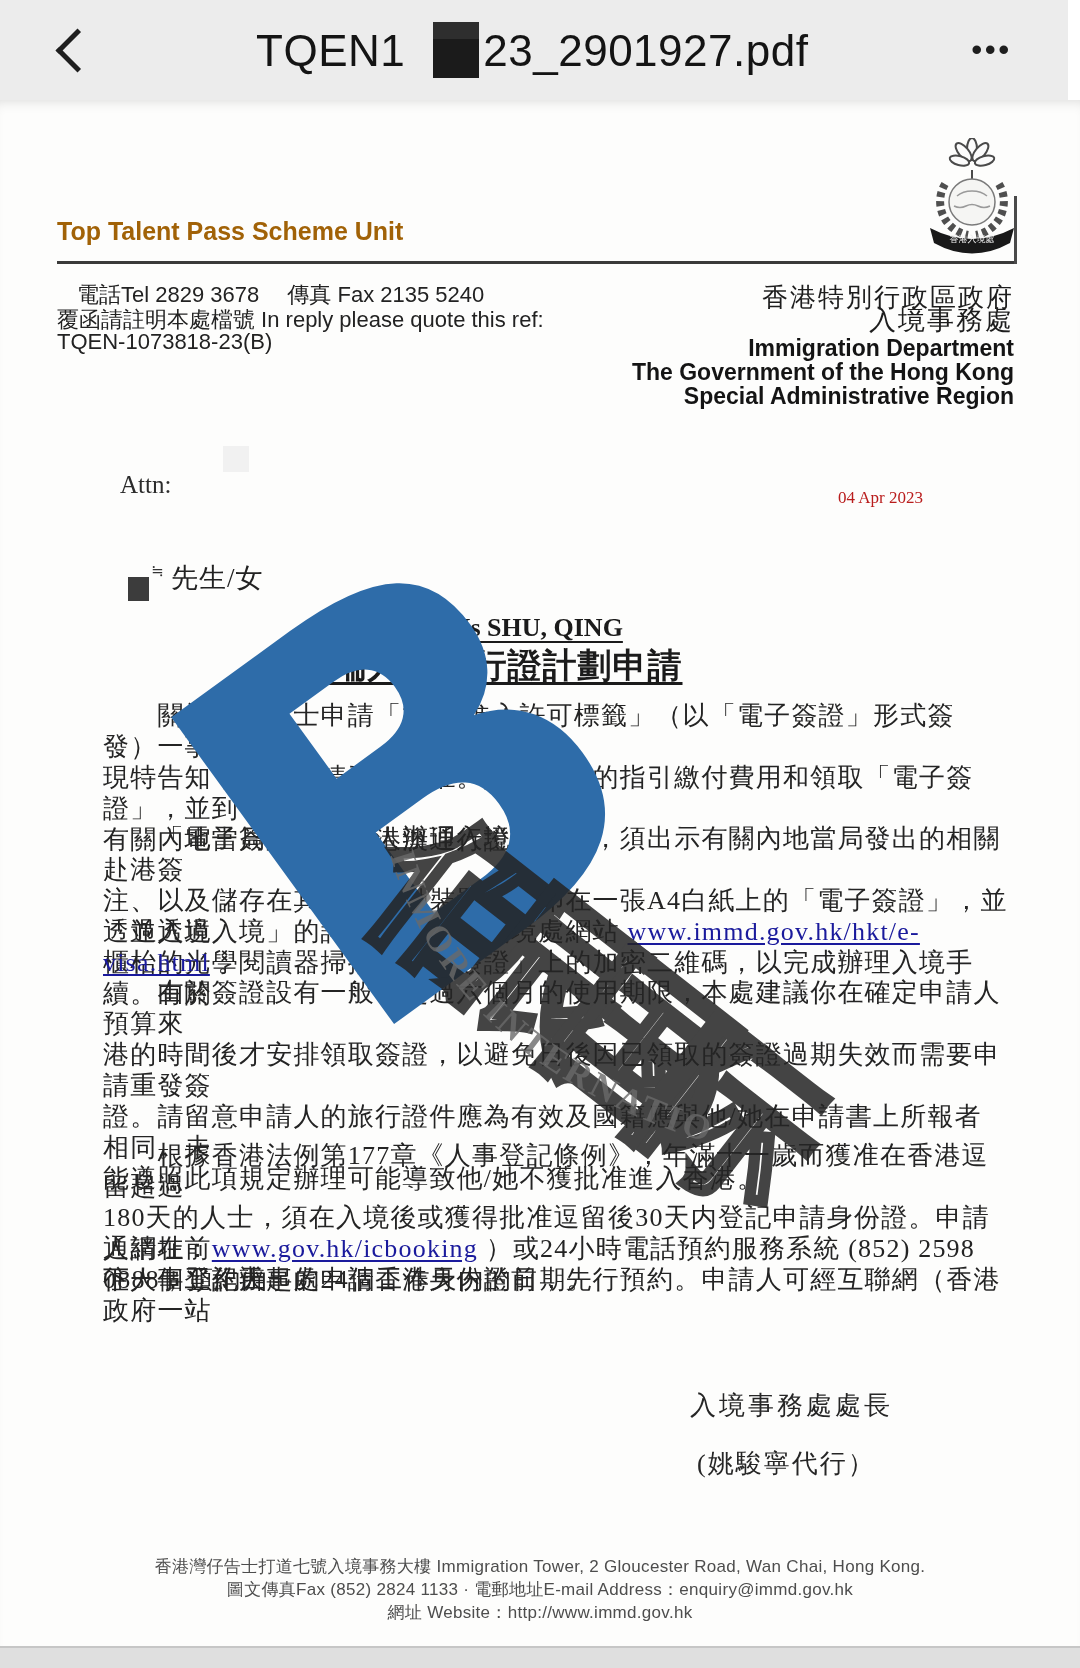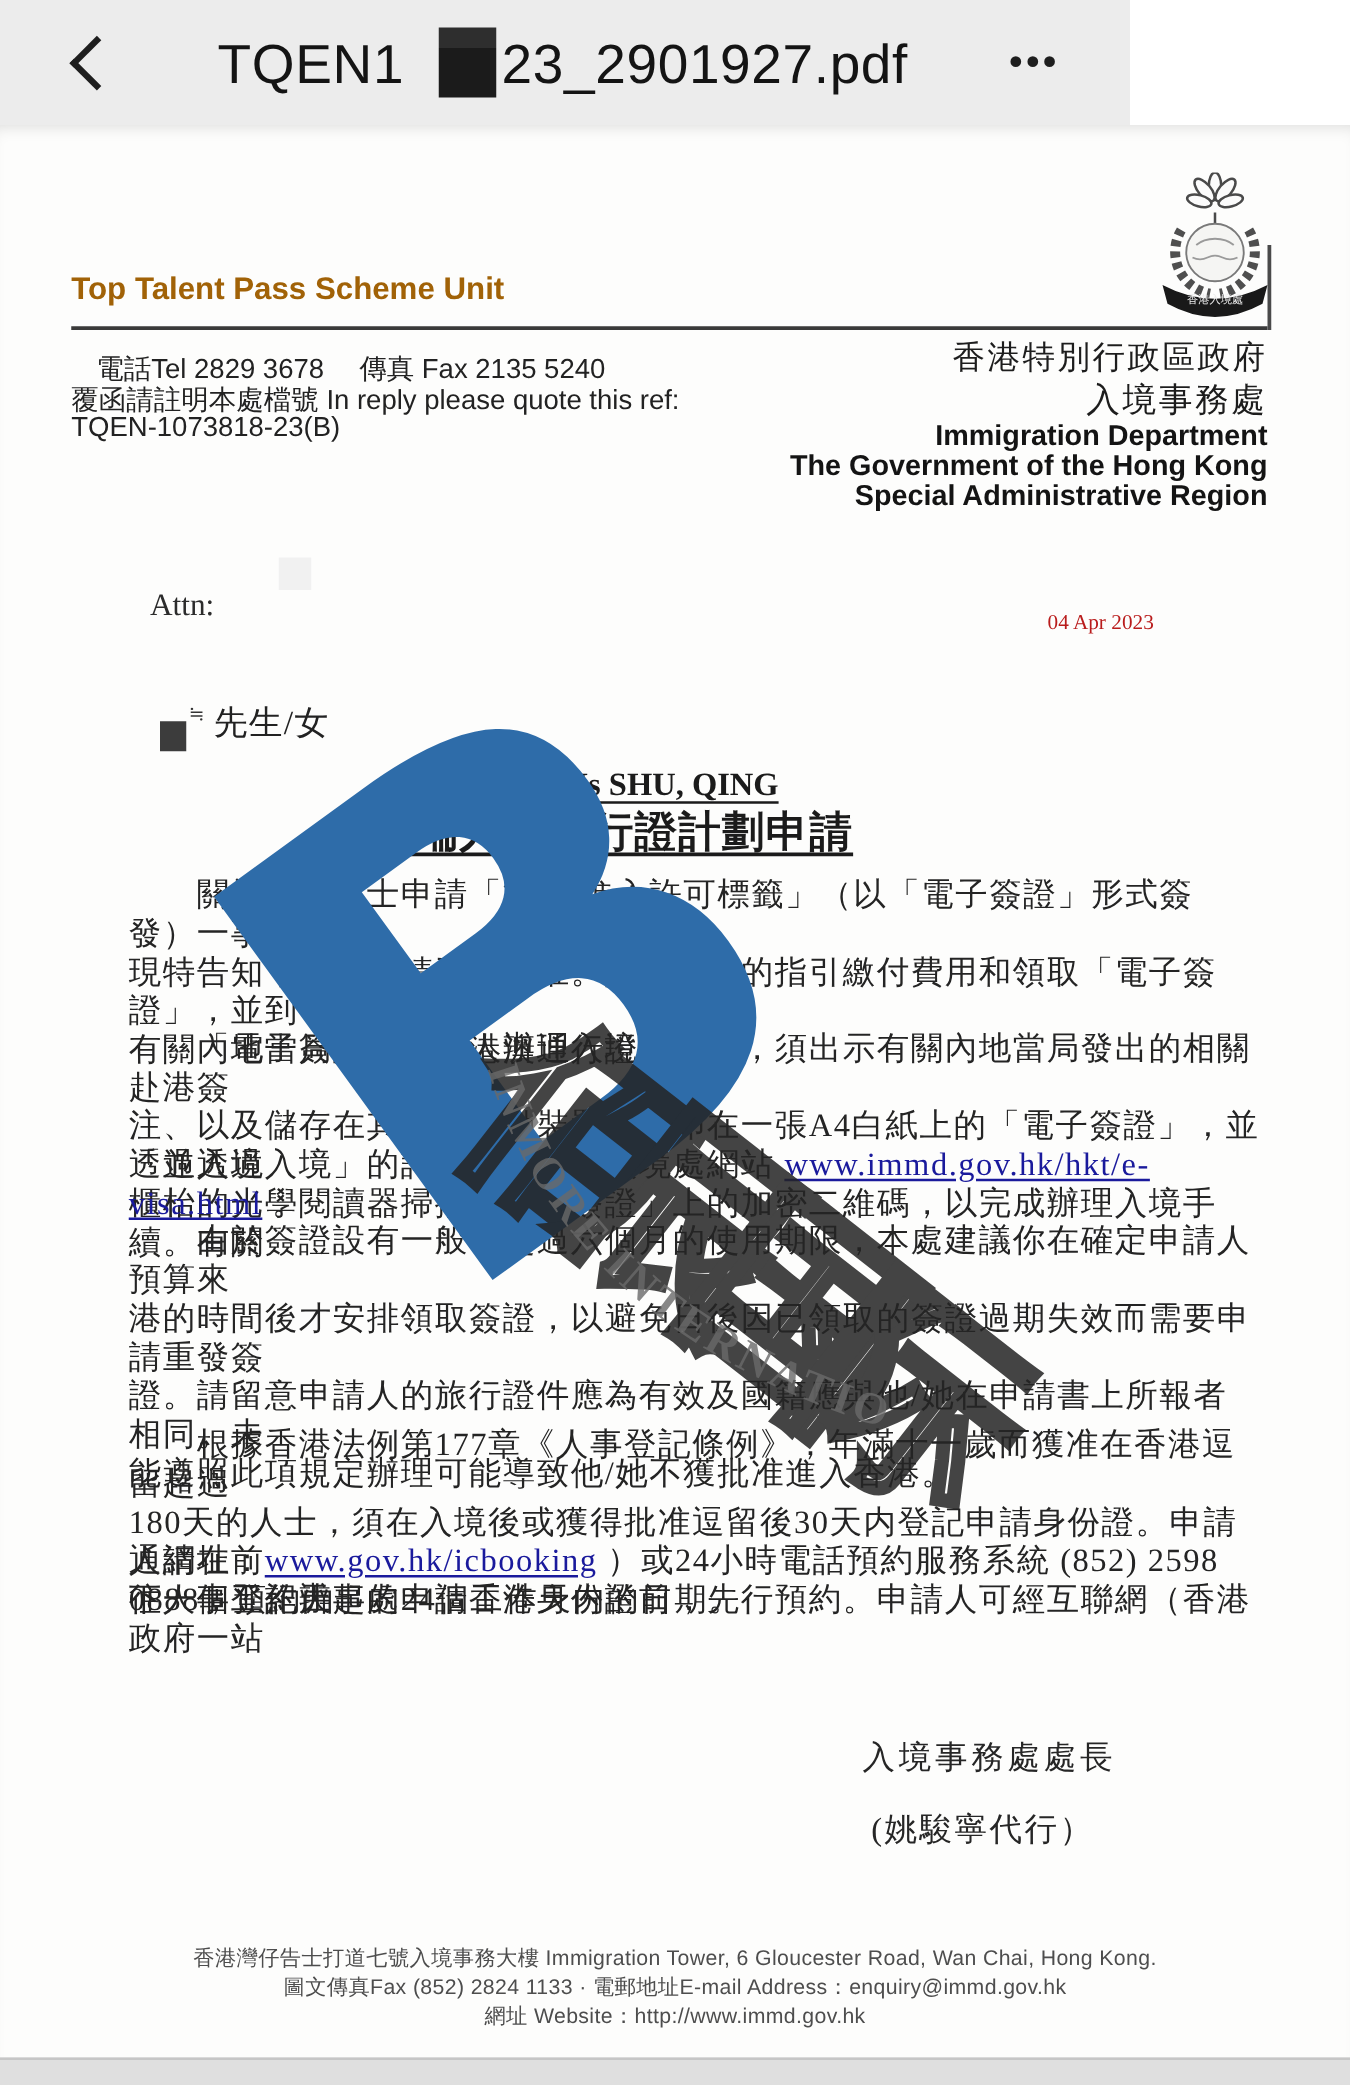--- a/index.html
+++ b/index.html
@@ -1,20 +1,20 @@
 <!DOCTYPE html>
 <html><head>
 <meta charset="utf-8">
 <style>
   html,body{margin:0;padding:0;background:#fff;}
   .screen{position:relative;width:1080px;height:1668px;overflow:hidden;
           font-family:"Liberation Sans","DejaVu Sans",sans-serif;}
 
   
-  .navbar{position:absolute;left:0;top:0;width:904px;height:100px;background:#ececec;
+  .navbar{position:absolute;left:0;top:0;width:1068px;height:100px;background:#ececec;
           display:flex;align-items:center;box-shadow:0 1px 0 #d7d7d7;}
   .chev{width:26px;height:26px;border-left:5px solid #1e1e1e;border-bottom:5px solid #1e1e1e;
         transform:rotate(45deg);margin-left:62px;flex:0 0 auto;}
   .navtitle{flex:1;text-align:center;font-size:44px;color:#141414;font-weight:500;
             white-space:nowrap;letter-spacing:0.5px;}
   .title-redact{display:inline-block;width:46px;height:56px;vertical-align:-12px;margin:0 4px 0 28px;
                 background:linear-gradient(180deg,#2e2e2e 0 30%,#1b1b1b 30%);}
   .menu{font-size:30px;color:#1e1e1e;letter-spacing:3px;margin-right:56px;flex:0 0 auto;font-weight:bold;}
 
   
@@ -24,21 +24,21 @@
   .cjk-serif{font-family:"Liberation Serif","DejaVu Serif",serif;}
 
   
   .unit-cn{left:57px;top:84px;font-size:28px;color:#1f1f1f;letter-spacing:2px;}
   .unit-en{left:57px;top:117px;font-size:25px;font-weight:bold;color:#a16207;}
   .rule{left:57px;top:161px;width:957px;height:3px;background:#3a3a3a;}
   .rule-tick{left:1014px;top:96px;width:3px;height:68px;background:#4a4a4a;}
   .tel{left:57px;top:180px;font-size:22px;color:#222;margin-left:20px;}
   .reply{left:57px;top:205px;font-size:22px;color:#222;}
   .refno{left:57px;top:229px;font-size:22px;color:#222;}
-  .gov-cn{right:66px;top:168px;font-size:26px;color:#1d1d1d;letter-spacing:2px;}
+  .gov-cn{right:66px;top:180px;font-size:26px;color:#1d1d1d;letter-spacing:2px;}
   .dept-cn{right:66px;top:202px;font-size:27px;color:#1d1d1d;letter-spacing:2px;}
   .dept-en{right:66px;top:236px;font-size:23px;font-weight:bold;color:#141414;
            text-align:right;line-height:24px;white-space:pre-line;}
   .emblem{left:924px;top:38px;}
 
   
   .attn{left:120px;top:332px;font-size:25px;color:#2c2c2c;margin-top:39px;}
   .attn-redact{left:223px;top:346px;width:26px;height:26px;background:#f1f1f1;}
   .dateline{right:157px;top:388px;font-size:17px;color:#b91c1c;}
   .salut-redact{left:128px;top:477px;width:21px;height:24px;background:#3c3c3c;}
@@ -142,21 +142,21 @@
 能遵照此項規定辦理可能導致他/她不獲批准進入香港。</div>
     <div class="abs para p4a cjk-serif">　　根據香港法例第177章《人事登記條例》，年滿十一歲而獲准在香港逗留超過
 180天的人士，須在入境後或獲得批准逗留後30天内登記申請身份證。申請人請在前
 往人事登記辦事處申請香港身份證前，先行預約。申請人可經互聯網（香港政府一站</div>
     <div class="abs para p4-l4 cjk-serif"><span>通網址：</span><a class="doc-link" href="#">www.gov.hk/icbooking</a><span> ）或24小時電話預約服務系統 (852) 2598 0888，預約由</span></div>
     <div class="abs para p4-l5 cjk-serif">下一個工作天起的24個工作天内的日期。</div>
 
     <div class="abs sig-title cjk-serif">入境事務處處長</div>
     <div class="abs sig-name cjk-serif">(姚駿寧代行）</div>
 
-    <div class="abs footer-line f1">香港灣仔告士打道七號入境事務大樓 Immigration Tower, 6 Gloucester Road, Wan Chai, Hong Kong.</div>
+    <div class="abs footer-line f1">香港灣仔告士打道七號入境事務大樓 Immigration Tower, 2 Gloucester Road, Wan Chai, Hong Kong.</div>
     <div class="abs footer-line f2">圖文傳真Fax (852) 2824 1133 · 電郵地址E-mail Address：enquiry@immd.gov.hk</div>
     <div class="abs footer-line f3">網址 Website：http://www.immd.gov.hk</div>
 
     <svg class="watermark" width="1080" height="1546" viewBox="0 0 1080 1546">
       <text class="wm-b" x="410" y="690" text-anchor="middle" dominant-baseline="central" font-size="520" fill="#2E6CA9" transform="rotate(-36 410 690)">B</text>
       <text class="wm-cn" x="358" y="800" font-size="170" letter-spacing="-55" fill="none" stroke="#242424" stroke-width="6" opacity="0.85" transform="rotate(38 358 800)">佰辰国际</text>
       <path id="wm-arc-path" d="M 390 755 Q 450 960 700 1040" fill="none"></path>
       <text class="wm-arc" font-size="36" letter-spacing="3.5" fill="#6a6a6a" opacity="0.8">
         <textPath href="#wm-arc-path">INMORE INTERNATIONAL</textPath>
       </text>

